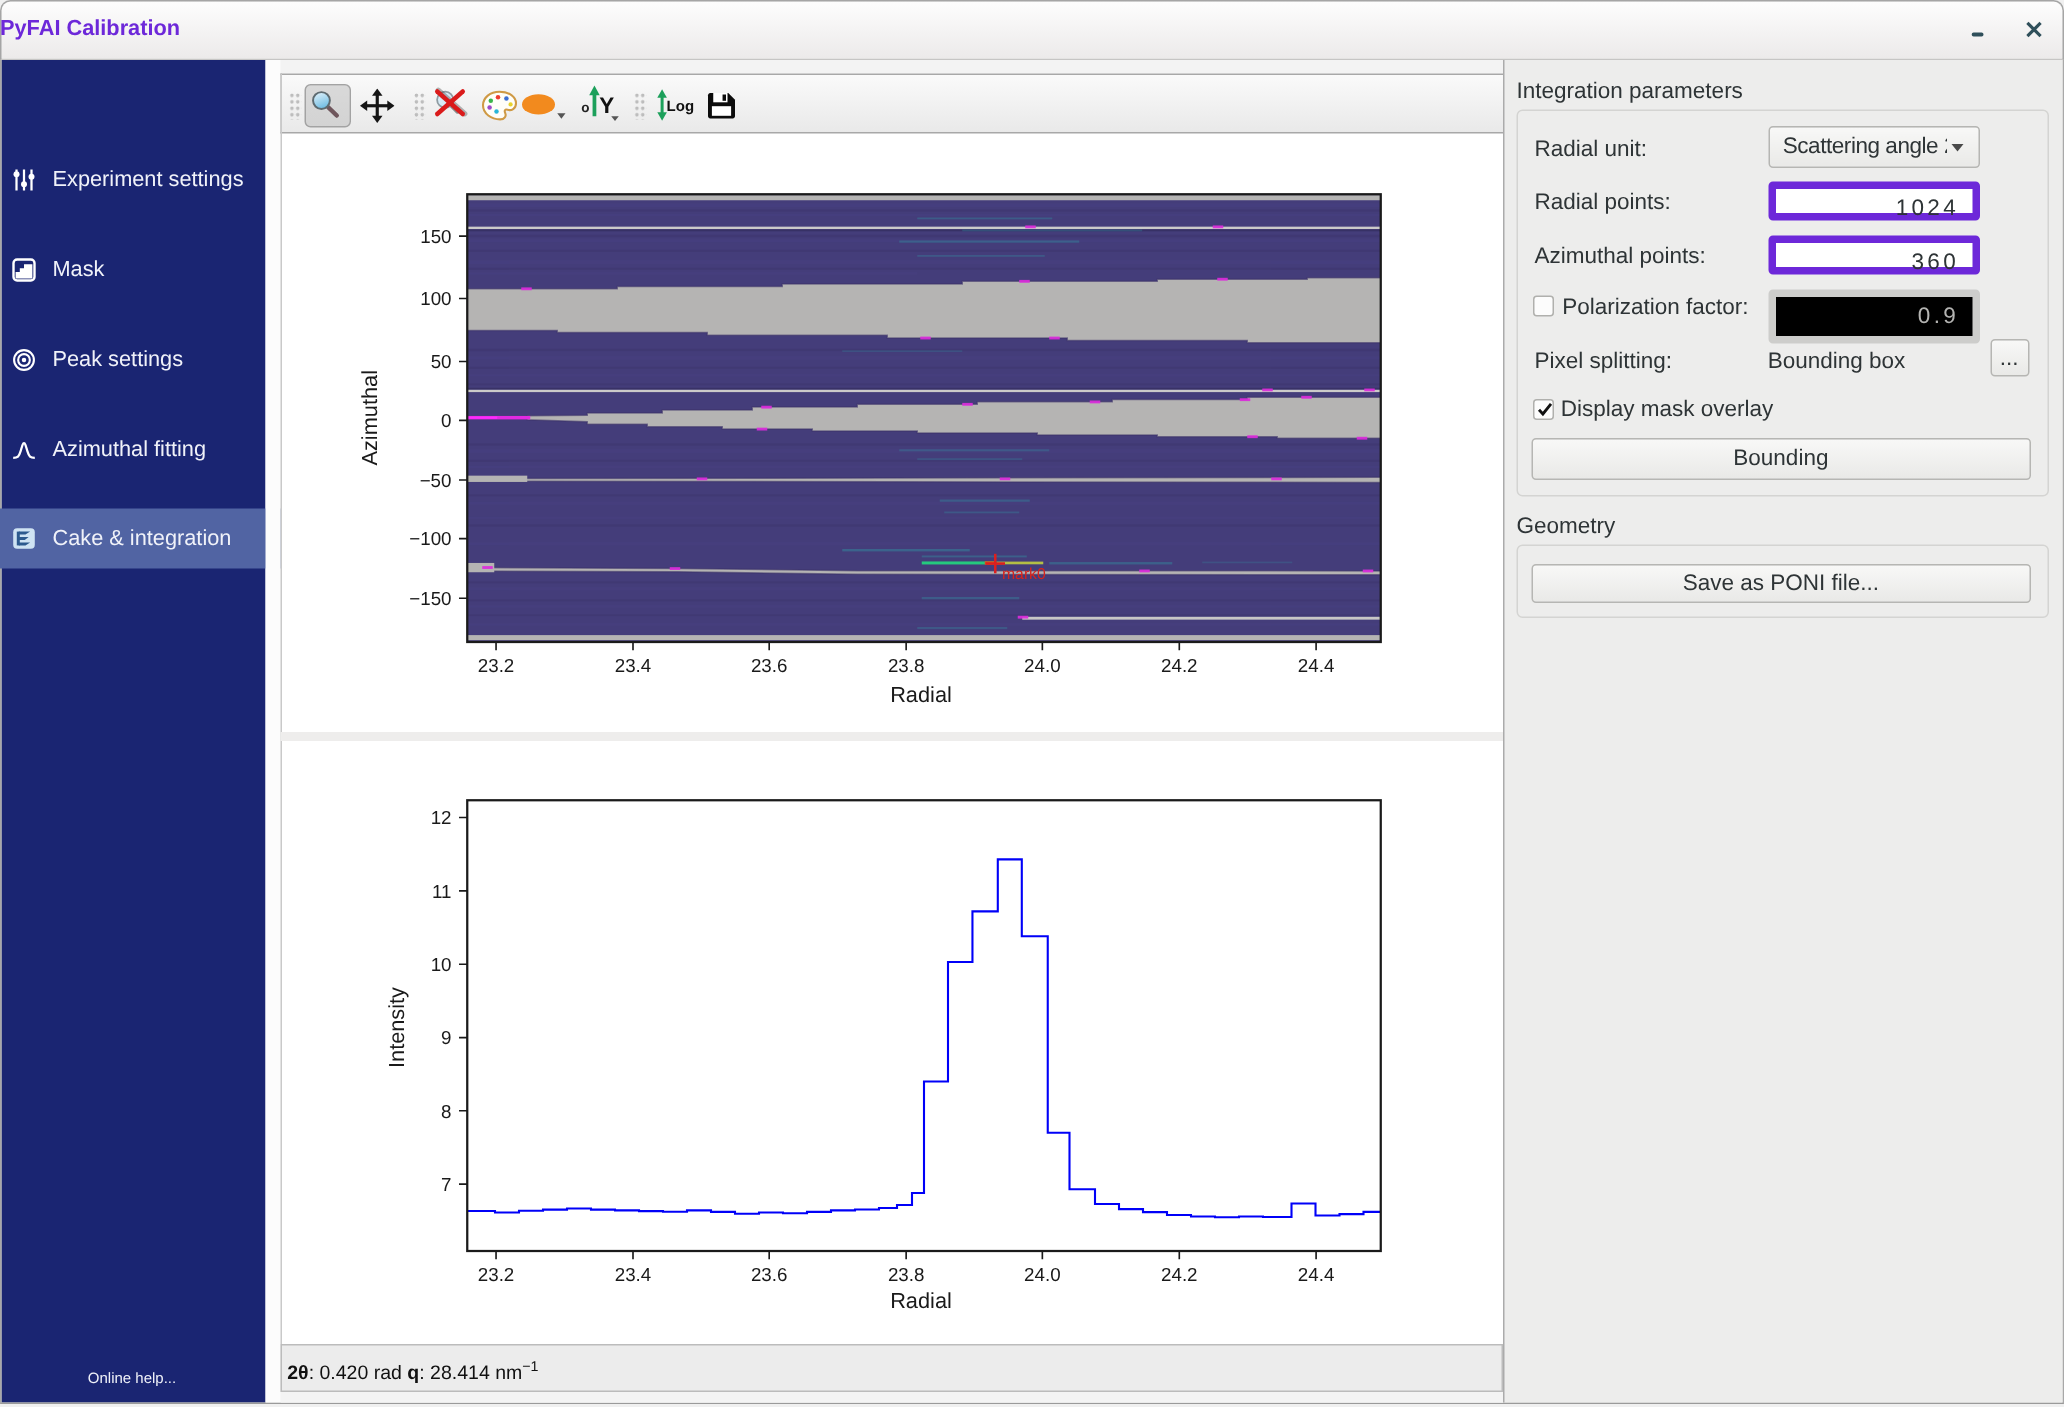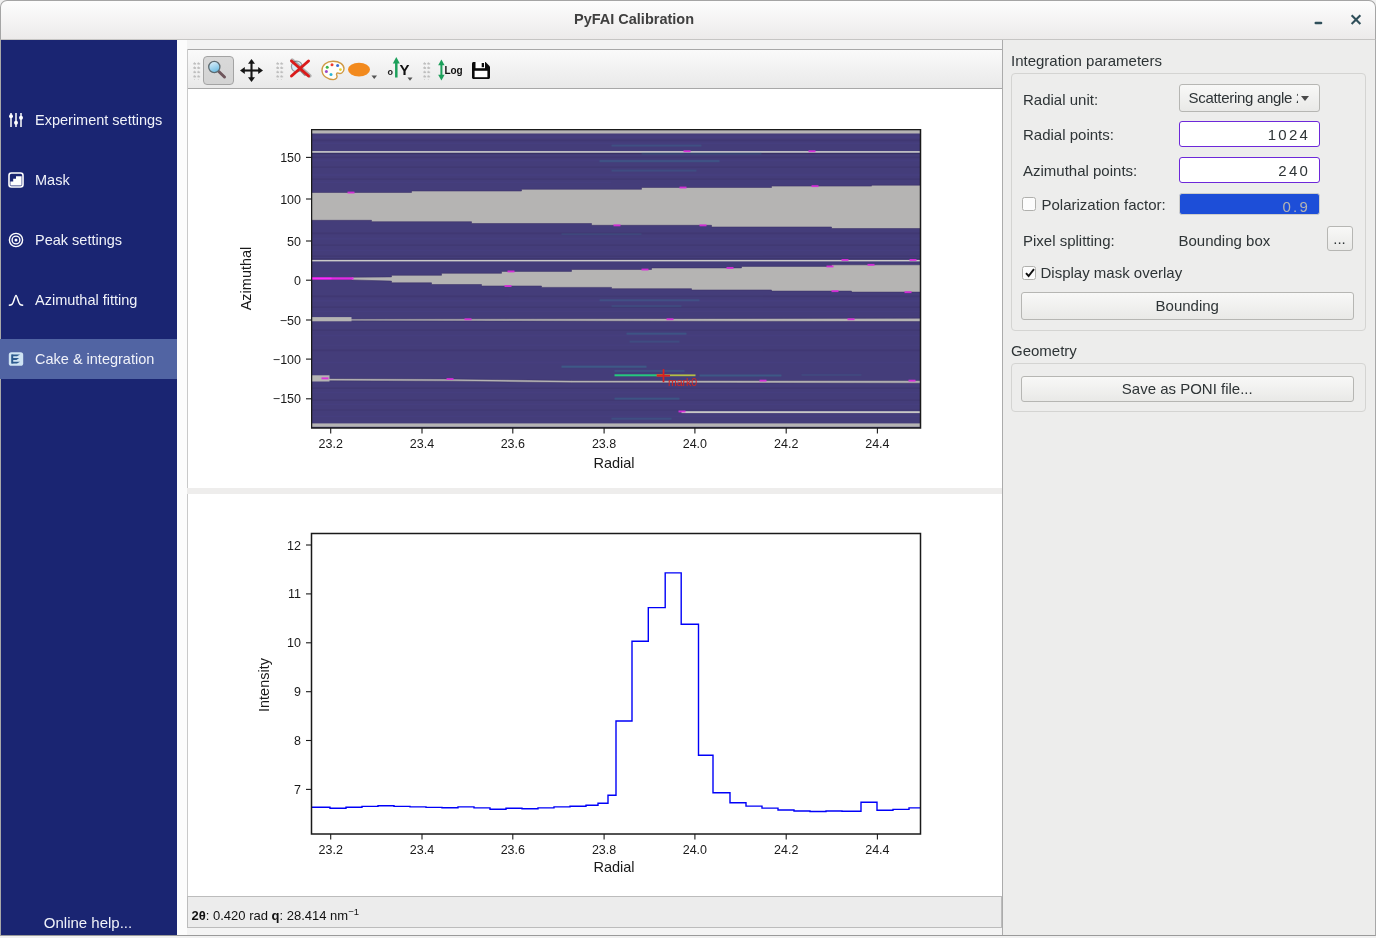--- a/index.html
+++ b/index.html
@@ -1,39 +1,39 @@
 <!DOCTYPE html>
 <html><head><meta charset="utf-8">
 <style>
 *{margin:0;padding:0;box-sizing:border-box}
 html,body{width:1376px;height:938px;overflow:hidden;background:#f0f0f0}
 body{font-family:"Liberation Sans",sans-serif;position:relative}
 .abs{position:absolute}
 #titlebar{left:0;top:0;width:1376px;height:40px;background:linear-gradient(#fdfdfd,#eceaea);border:1px solid #a5a5a5;border-bottom:1px solid #c6c5c4;border-radius:7px 7px 0 0}
-#title{left:0;top:0;width:1268px;height:38px;line-height:38px;text-align:center;font-weight:bold;font-size:14.5px;color:#404040}
+#title{left:0;top:0;width:1268px;height:38px;line-height:38px;font-weight:bold;font-size:14.5px;color:#6d28d9}
 #sidebar{left:1px;top:40px;width:175.5px;height:895px;background:#1a2572}
 .sbitem{left:0;width:209px;height:40px;color:#f0f2f9;font-size:14.5px}
 .sbtext{position:absolute;left:35px;top:0;height:40px;line-height:41px;white-space:nowrap}
 .sbicon{position:absolute;left:8px;top:12px;width:16px;height:16px}
 #sel{background:#5164a3}
 #scrollstrip{left:176.5px;top:40px;width:10.5px;height:895px;background:#fcfcfc}
 #central{left:187px;top:40px;width:814.5px;height:895px;background:#fff}
 #tbarup{left:187px;top:40px;width:814.5px;height:9px;background:#f3f3f3}
 #toolbar{left:187px;top:49px;width:814.5px;height:39.5px;background:linear-gradient(#fafafa,#e9e9e9);border:1px solid #a8a8a8;border-right:none}
 #tbframe{left:187px;top:49px;width:814px;height:846.5px;border-left:1px solid #c9c9c9;pointer-events:none}
 .grip{top:61.5px;width:8px;height:18px;background-image:radial-gradient(circle at 1.6px 1.6px,#bdbdbd 1.05px,transparent 1.4px);background-size:3.9px 4.3px}
 #zoombtn{left:202.5px;top:55.5px;width:31px;height:29.5px;background:linear-gradient(#d9d9d9,#d3d3d3);border:1px solid #a3a3a3;border-radius:4px}
 #splitter{left:187px;top:487.5px;width:814.5px;height:6.5px;background:#eeedec}
 #statusbar{left:187px;top:896px;width:814.5px;height:31.5px;background:#ececec;border:1px solid #bcbcbc;font-size:13px;color:#111;line-height:30px;padding-left:3.5px}
 #belowstatus{left:187px;top:927.5px;width:814.5px;height:7.5px;background:#f4f4f4}
 #rightpanel{left:1001.5px;top:40px;width:373px;height:895px;background:#ededec;border-left:1px solid #ababab}
 .rplabel{font-size:15px;color:#2e3436;white-space:nowrap}
 .groupbox{border:1px solid #d4d4d2;border-radius:4px}
 .rlab{position:absolute;font-size:15px;color:#2e3436;white-space:nowrap}
-.input{position:absolute;background:#fff;border:1px solid #6d28d9;border-radius:3px;font-size:15px;color:#2e3436;text-align:right;padding-right:9px;letter-spacing:2.2px}
+.input{position:absolute;background:#fff;border:5px solid #6d28d9;border-radius:3px;font-size:15px;color:#2e3436;text-align:right;padding-right:9px;letter-spacing:2.2px}
 .btn{position:absolute;background:linear-gradient(#f8f8f7,#e9e9e7);border:1px solid #b6b6b3;border-radius:3px;font-size:15px;color:#2e3436;text-align:center}
 .cb{position:absolute;width:14px;height:14px;background:#fcfcfc;border:1px solid #b0b0ad;border-radius:2.5px}
 #winborder{left:0;top:40px;width:1376px;height:895.5px;border-left:1px solid #a8a8a8;border-right:1px solid #a8a8a8;border-bottom:1px solid #9a9a9a;pointer-events:none}
 #bottomgap{left:0;top:935.5px;width:1376px;height:2.5px;background:#f0f0f0}
 svg{display:block}
 </style></head>
 <body>
 <div class="abs" id="titlebar"></div>
 <div class="abs" id="title">PyFAI Calibration</div>
 <svg class="abs" style="left:1310px;top:13px" width="56" height="16" viewBox="0 0 56 16">
@@ -79,21 +79,21 @@
 <div class="abs sbitem" id="sel" style="top:339px;height:39.5px">
  <svg class="sbicon" style="top:11.5px" viewBox="0 0 16 16">
   <rect x="0.8" y="1.2" width="14.4" height="13.6" rx="2.6" fill="#cfe3f3"></rect>
   <rect x="3.2" y="3.4" width="2" height="9.2" fill="#2d5a8e"></rect>
   <path d="M4.5 3.4 h7.6 l-3.1 1.9 h-4.5 Z" fill="#2d5a8e"></path>
   <path d="M4.5 7.05 h6.6 l-2.6 1.9 h-4 Z" fill="#2d5a8e"></path>
   <path d="M4.5 10.7 h7.6 l-3.1 1.9 h-4.5 Z" fill="#2d5a8e"></path>
  </svg>
  <div class="sbtext" style="line-height:40px">Cake &amp; integration</div>
 </div>
-<div class="abs" style="left:0;top:914px;width:176px;text-align:center;color:#f0f2f9;font-size:15px">Online help...</div>
+<div class="abs" style="left:0;top:914px;width:176px;text-align:center;color:#f0f2f9;font-size:10px">Online help...</div>
 <div class="abs" id="scrollstrip"></div>
 <div class="abs" id="central"></div>
 <div class="abs" id="tbarup"></div>
 <div class="abs" id="toolbar"></div>
 <div class="abs" id="tbframe"></div>
 
 <div class="abs grip" style="left:192.5px"></div>
 <div class="abs" id="zoombtn"></div>
 <svg class="abs" style="left:204px;top:57px" width="27" height="27" viewBox="0 0 27 27">
  <defs>
@@ -362,24 +362,24 @@
 <div class="abs rplabel" style="left:1011px;top:52px">Integration parameters</div>
 <div class="abs groupbox" style="left:1011px;top:72.5px;width:355px;height:258px"></div>
 <div class="abs rlab" style="left:1023px;top:90.5px">Radial unit:</div>
 <div class="abs btn" style="left:1178.5px;top:84px;width:141.5px;height:27.5px;text-align:left">
  <div style="overflow:hidden;white-space:nowrap;width:118.5px;padding-left:9px;line-height:26px;letter-spacing:-0.3px">Scattering angle 2</div>
  <div style="position:absolute;right:10px;top:11px;width:0;height:0;border-left:4.5px solid transparent;border-right:4.5px solid transparent;border-top:5.5px solid #4a4a4a"></div>
 </div>
 <div class="abs rlab" style="left:1023px;top:125.5px">Radial points:</div>
 <div class="abs input" style="left:1178.5px;top:120.5px;width:141.5px;height:26.5px;line-height:25px">1024</div>
 <div class="abs rlab" style="left:1023px;top:161.5px">Azimuthal points:</div>
-<div class="abs input" style="left:1178.5px;top:156.5px;width:141.5px;height:26.5px;line-height:25px">240</div>
+<div class="abs input" style="left:1178.5px;top:156.5px;width:141.5px;height:26.5px;line-height:25px">360</div>
 <div class="abs cb" style="left:1022px;top:196.5px"></div>
 <div class="abs rlab" style="left:1041.5px;top:195.5px">Polarization factor:</div>
-<div class="abs input" style="left:1178.5px;top:193px;width:141.5px;height:22px;line-height:25px;background:#1d4ed8;border-color:#cdcdcb;color:#b4b4b2">0.9</div>
+<div class="abs input" style="left:1178.5px;top:193px;width:141.5px;height:36px;line-height:25px;background:#000000;border-color:#cdcdcb;color:#b4b4b2">0.9</div>
 <div class="abs rlab" style="left:1023px;top:231.5px">Pixel splitting:</div>
 <div class="abs rlab" style="left:1178.5px;top:231.5px;width:141px;text-align:left">Bounding box</div>
 <div class="abs btn" style="left:1326.5px;top:225.5px;width:26px;height:25px;line-height:24px">...</div>
 <div class="abs cb" style="left:1022px;top:265.5px">
  <svg width="12" height="12" viewBox="0 0 12 12" style="position:absolute;left:0.5px;top:0.5px">
       <path d="M2 6.2 L4.6 9 L10 2.2" fill="none" stroke="#111" stroke-width="1.9"></path>
     </svg>
 </div>
 <div class="abs rlab" style="left:1040.5px;top:264px">Display mask overlay</div>
 <div class="abs btn" style="left:1021px;top:292px;width:332.5px;height:27.5px;line-height:26px">Bounding</div>

